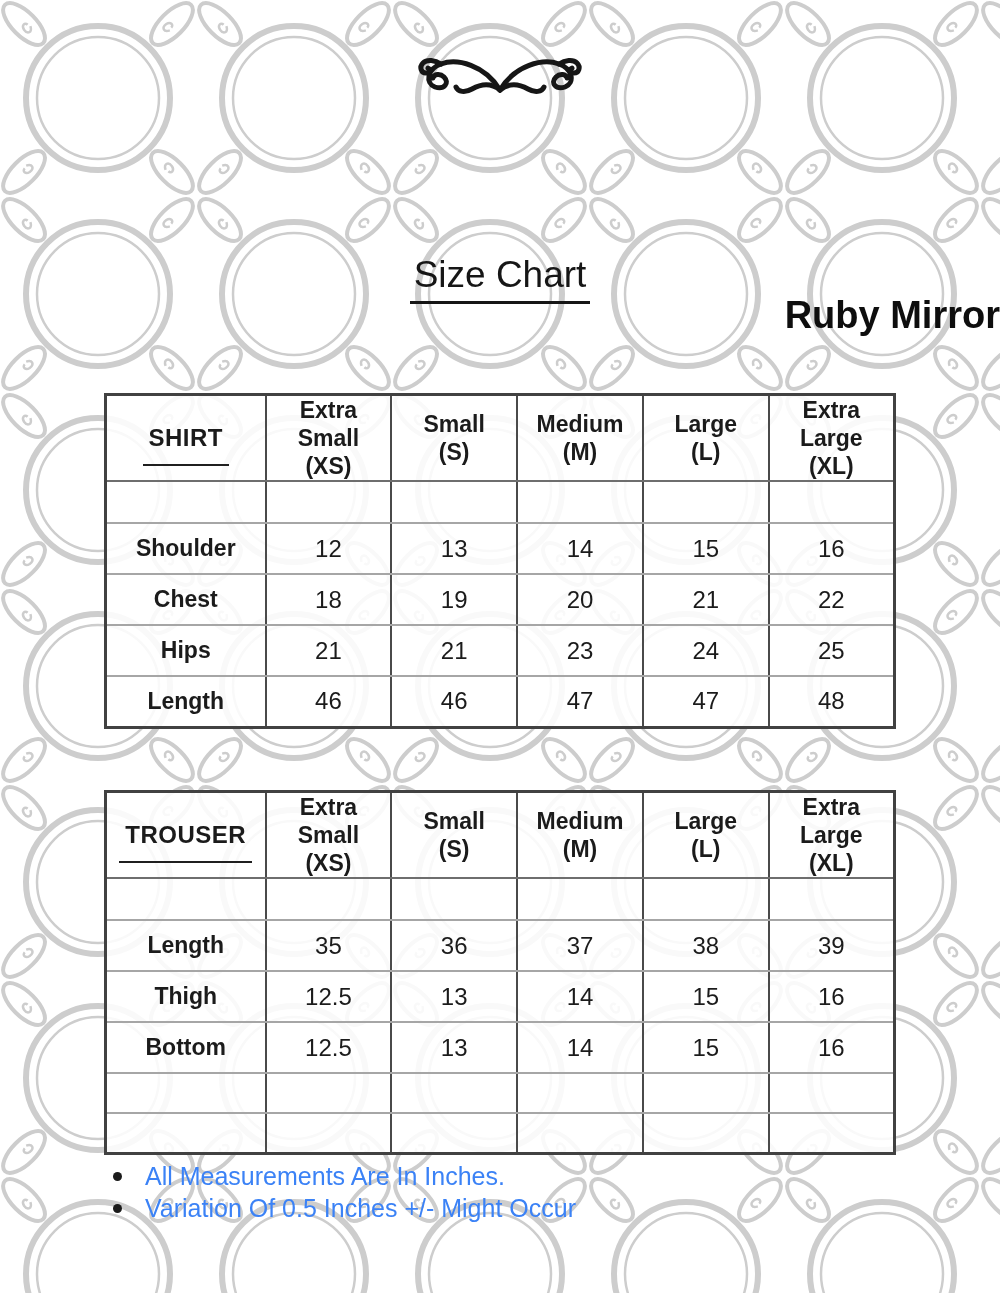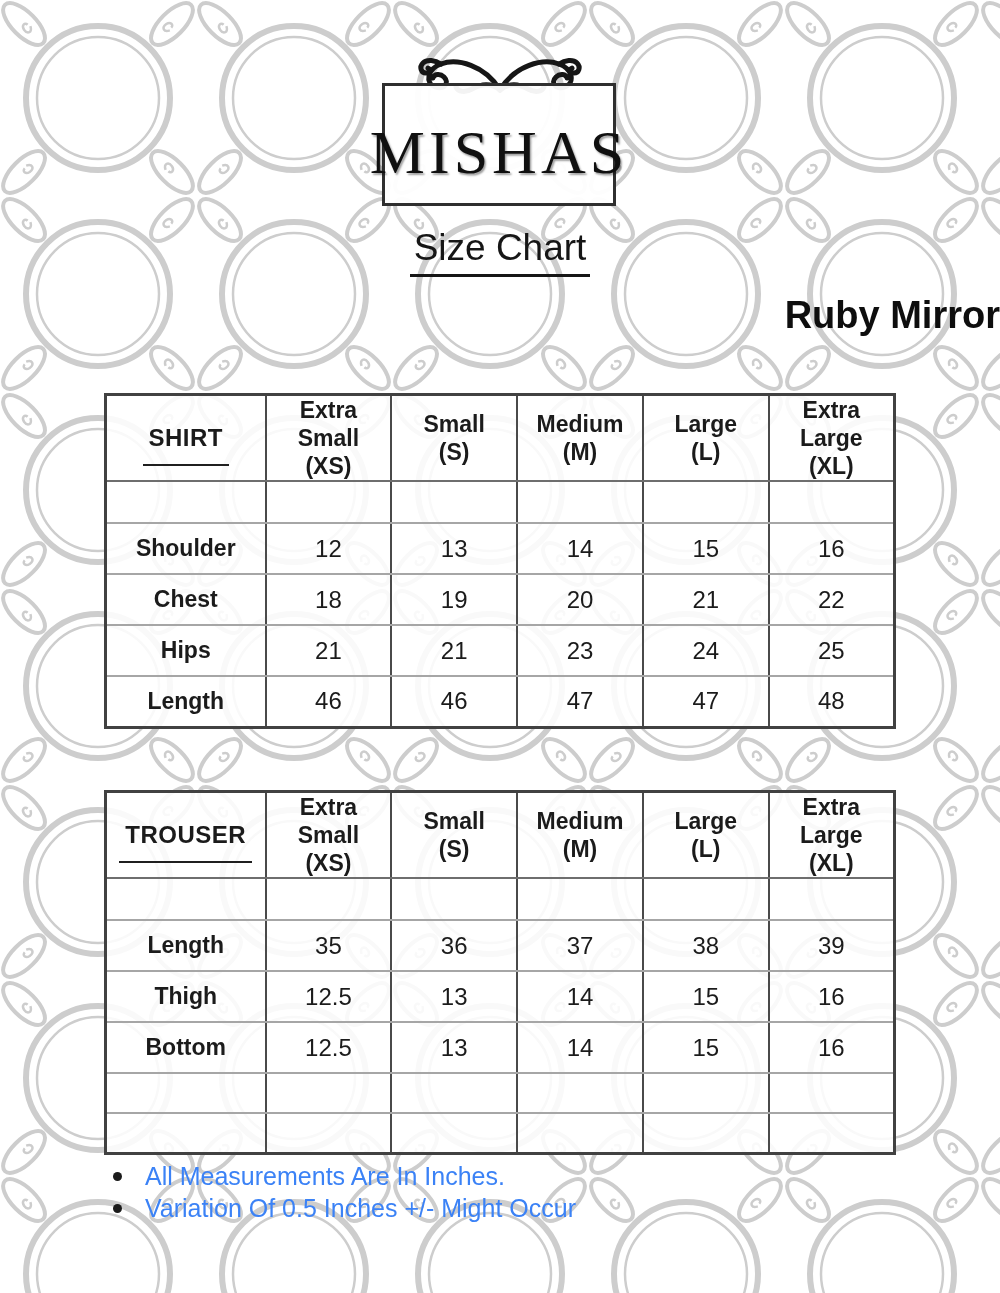--- a/index.html
+++ b/index.html
@@ -21,21 +21,21 @@
   .brand{
     font-family:"Liberation Serif","DejaVu Serif",serif;
     font-size:62px;letter-spacing:4px;color:#101010;line-height:1;
     text-shadow:1.5px 1.5px 2px rgba(0,0,0,0.38);
     padding-top:14px;
   }
   .flourish{position:absolute;left:415px;top:56px;}
 
   
   .size-chart-title{
-    position:absolute;left:0;top:227px;width:1000px;text-align:center;
+    position:absolute;left:0;top:254px;width:1000px;text-align:center;
     font-size:37px;color:#161616;
   }
   .size-chart-title span{
     display:inline-block;border-bottom:3px solid #161616;padding:0 4px 5px 4px;
   }
   .product-title{
     position:absolute;left:0;top:294px;width:1000px;text-align:right;
     font-size:38px;font-weight:bold;color:#0e0e0e;
   }
 
@@ -111,23 +111,20 @@
       <g id="fl-half" fill="none" stroke="#161616" stroke-width="5" stroke-linecap="round">
         <path d="M85,34 C70,9 42,2 26,8 C12,13 10,27 20,31 C29,34 35,27 29,21 C25,17 19,18 18,22"></path>
         <path d="M85,34 C74,25 64,29 57,33 C50,37 43,36 41,31"></path>
         <path d="M26,8 C20,4 12,3 8,7 C4,11 6,17 11,17 C15,17 16,13 13,12"></path>
       </g>
     </defs>
     <use href="#fl-half"></use>
     <use href="#fl-half" transform="translate(170,0) scale(-1,1)"></use>
   </svg>
 
-  <div class="logo-box">
-    <div class="brand">MISHAS</div>
-  </div>
 
   <div class="size-chart-title">
     <span>Size Chart</span>
   </div>
   <div class="product-title">Ruby Mirror</div>
 
   <table class="size-table shirt">
     <colgroup>
         <col class="c-label">
         <col class="c-size">

